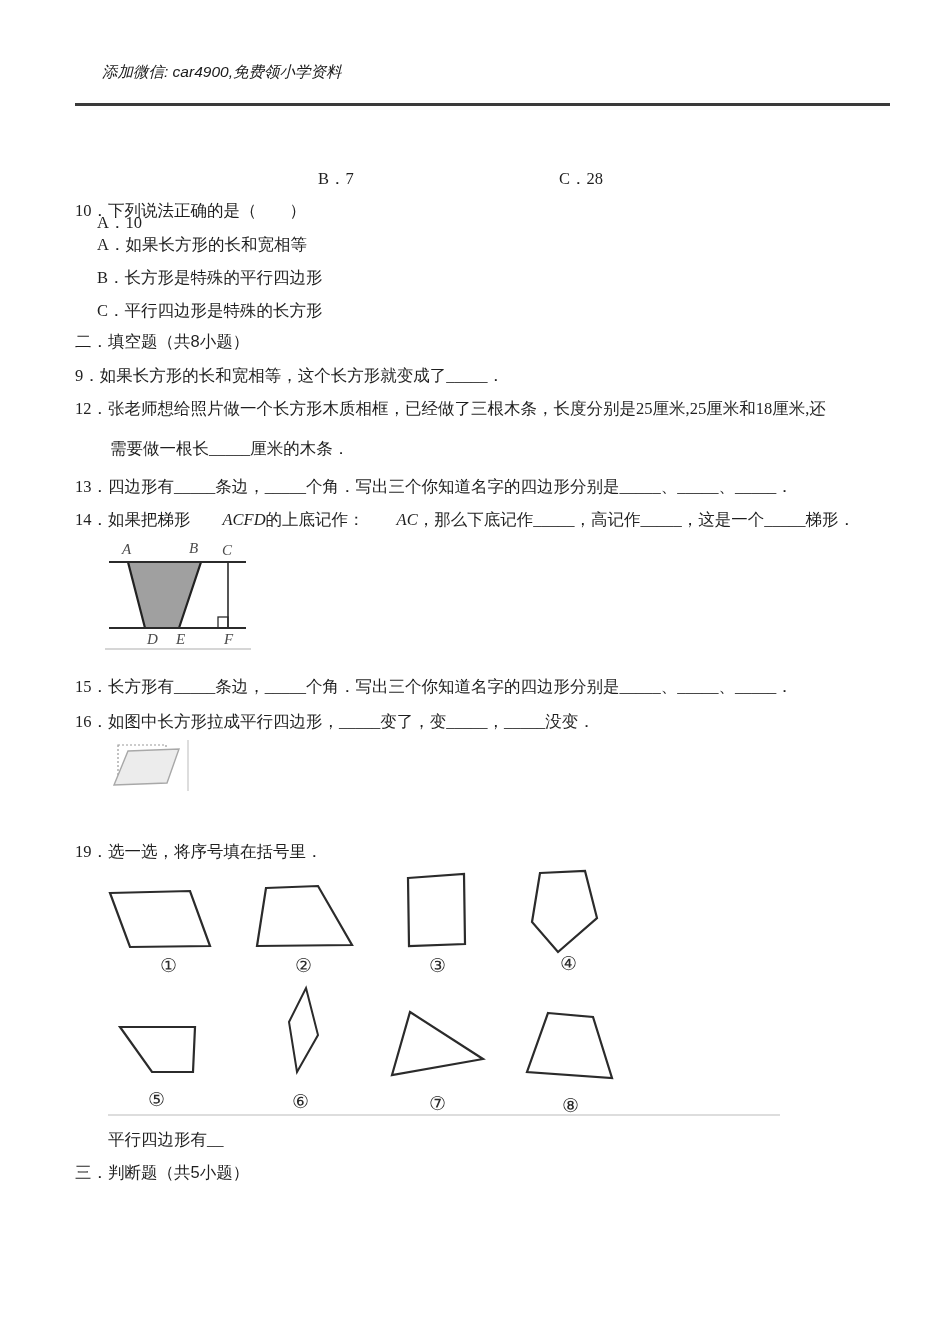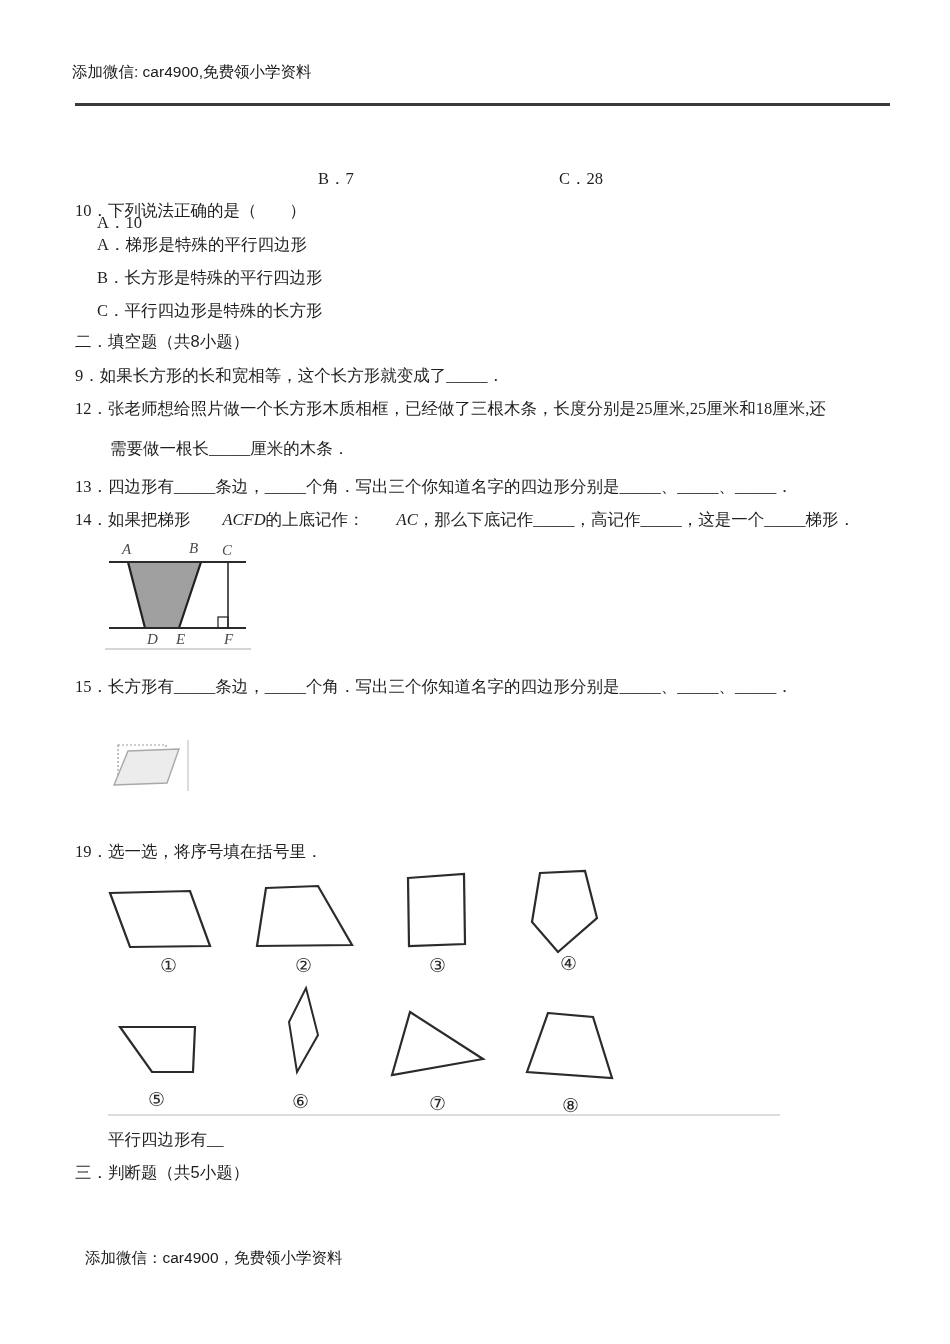--- a/index.html
+++ b/index.html
@@ -17,29 +17,29 @@
   .ital{font-style:italic;margin-left:32px;}
   svg{display:block;}
   .figlabel{font-style:italic;font-size:15px;fill:#4a4a4a;font-family:"Liberation Serif","DejaVu Serif",serif;}
   .circnum{font-size:19px;fill:#2b2b2b;font-family:"Liberation Serif","DejaVu Serif",serif;}
 </style>
 </head>
 <body>
 
 <div id="page">
 
-  <div class="abs hf" style="left:72px;top:62px;">添加微信: car4900,免费领小学资料</div>
+  <div class="abs hf" style="left:102px;top:62px;font-style:italic;">添加微信: car4900,免费领小学资料</div>
   <div class="divider" style="left:75px;top:103px;width:815px;"></div>
 
   <div class="abs opt" style="left:97px;top:168px;margin-top:44px;">A．10</div>
   <div class="abs opt" style="left:318px;top:168px;">B．7</div>
   <div class="abs opt" style="left:559px;top:168px;">C．28</div>
 
   <div class="abs q" style="left:75px;top:201px;">10．下列说法正确的是（　　）</div>
-  <div class="abs opt" style="left:97px;top:234px;">A．梯形是特殊的平行四边形</div>
+  <div class="abs opt" style="left:97px;top:234px;">A．如果长方形的长和宽相等</div>
   <div class="abs opt" style="left:97px;top:267px;">B．长方形是特殊的平行四边形</div>
   <div class="abs opt" style="left:97px;top:300px;">C．平行四边形是特殊的长方形</div>
 
   <div class="abs heading" style="left:75px;top:331px;">二．填空题（共8小题）</div>
 
   <div class="abs q" style="left:75px;top:366px;">9．如果长方形的长和宽相等，这个长方形就变成了_____．</div>
 
   <div class="abs q" style="left:75px;top:399px;">12．张老师想给照片做一个长方形木质相框，已经做了三根木条，长度分别是25厘米,25厘米和18厘米,还</div>
   <div class="abs q" style="left:110px;top:439px;">需要做一根长_____厘米的木条．</div>
 
@@ -66,20 +66,21 @@
       <text x="84" y="13" class="figlabel">B</text>
       <text x="117" y="15" class="figlabel">C</text>
       <text x="42" y="104" class="figlabel">D</text>
       <text x="71" y="104" class="figlabel">E</text>
       <text x="119" y="104" class="figlabel">F</text>
     </svg>
   </div>
 
   <div class="abs q" style="left:75px;top:677px;">15．长方形有_____条边，_____个角．写出三个你知道名字的四边形分别是_____、_____、_____．</div>
 
+  <div class="abs q" style="left:75px;top:712px;">16．如图中长方形拉成平行四边形，_____变了，变_____，_____没变．</div>
 
   <div class="abs" style="left:100px;top:738px;">
     <svg width="140" height="60" viewBox="0 0 140 60">
       <rect x="18" y="7" width="48" height="37" fill="none" stroke="#9a9a9a" stroke-width="1.2" stroke-dasharray="2,2"></rect>
       <polygon points="28,13 79,11 67,45 14,47" fill="#ececec" stroke="#a8a8a8" stroke-width="1.4"></polygon>
       <line x1="88" y1="2" x2="88" y2="53" stroke="#cfcfcf" stroke-width="1.4"></line>
     </svg>
   </div>
 
 
@@ -108,15 +109,14 @@
       <text x="454" y="252" class="circnum">⑧</text>
 
       <line x1="0" y1="255" x2="672" y2="255" stroke="#d2d2d2" stroke-width="1.5"></line>
     </svg>
   </div>
 
   <div class="abs q" style="left:108px;top:1130px;">平行四边形有__</div>
 
   <div class="abs heading" style="left:75px;top:1162px;">三．判断题（共5小题）</div>
 
-  <div class="abs hf" style="left:85px;top:1248px;">添加微信：car4900，免费领小学资料</div>
 
 </div>
 
 </body></html>

